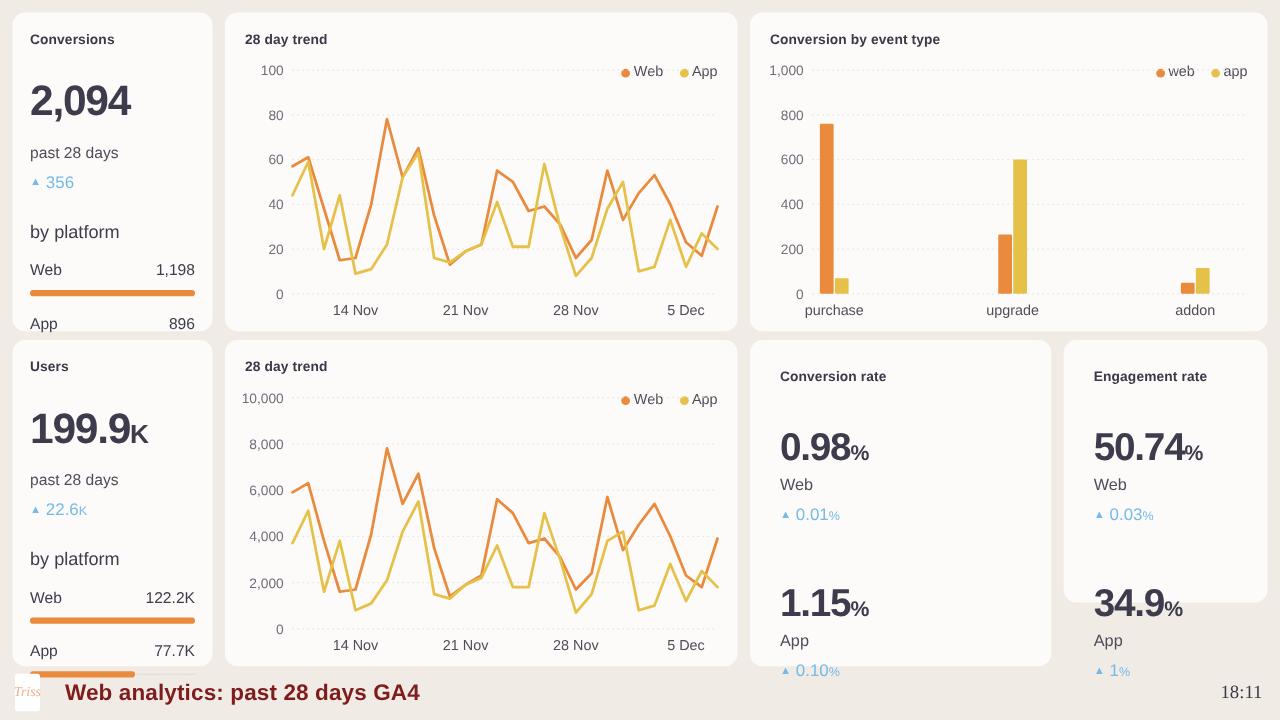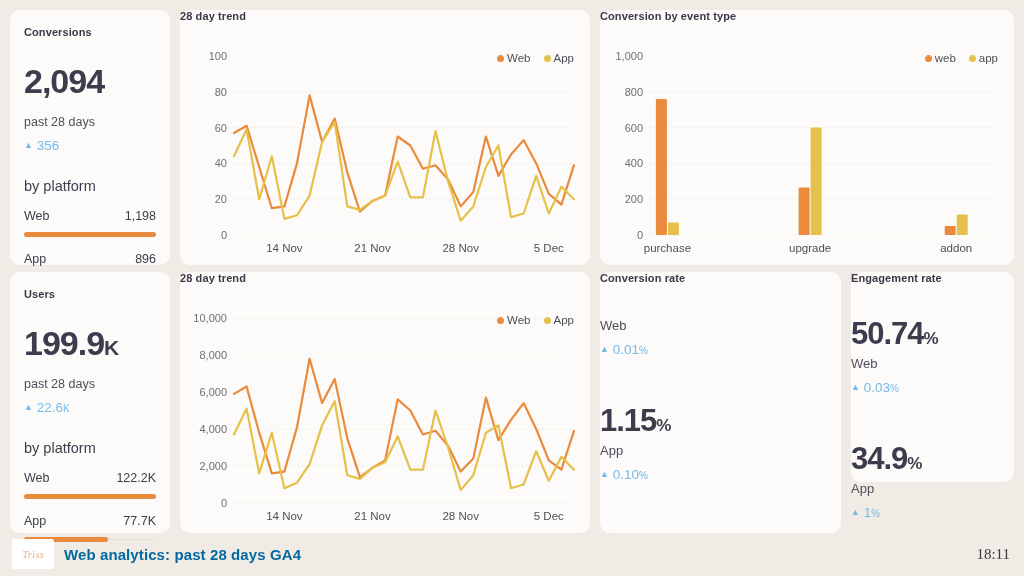--- a/index.html
+++ b/index.html
@@ -26,43 +26,43 @@
   .delta { margin-top:9px; font-size:13.5px; color:#74BAE8; }
   .delta .arrow { font-size:9px; vertical-align:2px; }
   .delta .suffix { font-size:10px; }
   .by-platform { margin-top:25px; font-size:14.5px; color:#3E3C4C; }
   .platform-row { margin-top:15px; display:flex; justify-content:space-between; font-size:12.5px; color:#3E3C4C; }
   .bar-track { margin-top:9px; position:relative; height:5px; }
   .bar-track::before { content:''; position:absolute; left:0; right:0; top:2px; border-top:1px dotted #D9D4CE; }
   .bar-fill { position:absolute; left:0; top:0; height:5px; border-radius:3px; background:#E98A3D; }
 
   
-  .chart-card { }
+  .chart-card { padding:16px; }
   .legend { position:absolute; top:42px; right:16px; display:flex; gap:13px; font-size:11.5px; color:#4E4C58; align-items:center; }
   .legend-item { display:flex; align-items:center; gap:3px; }
   .legend-dot { width:7px; height:7px; border-radius:50%; display:inline-block; }
   svg.chart { position:absolute; left:10px; top:38px; }
   .ytick { fill:#6F6D79; font-size:11px; }
   .xtick { fill:#504E5A; font-size:11.5px; }
   .grid { stroke:#E2DDD7; stroke-width:1; stroke-dasharray:1 3; }
 
   
-  .rate-card { padding:0; }
+  .rate-card { padding:24px; }
   .metric { }
   .metric-1 { margin-top:34px; }
   .metric-2 { margin-top:48px; }
   .rate-value { font-size:31px; font-weight:bold; letter-spacing:-1px; line-height:1; color:#3E3C4C; }
   .rate-value .unit { font-size:17px; letter-spacing:0; }
   .rate-label { margin-top:7px; font-size:13px; color:#4F4D5A; }
 
   
   .footer { position:absolute; left:0; right:0; bottom:0; height:44px; display:flex; align-items:center; padding:0 14px 0 12px; }
-  .logo-box { width:42px; height:30px; background:#FFFFFF; border-radius:2px; display:flex; align-items:center; justify-content:center; }
+  .logo-box { width:20px; height:30px; background:#FFFFFF; border-radius:2px; display:flex; align-items:center; justify-content:center; }
   .logo-text { font-family:"Liberation Serif", serif; font-style:italic; font-size:11px; color:#EFAE8B; }
-  .footer-title { margin-left:10px; font-size:15px; font-weight:bold; color:#0369a1; letter-spacing:.1px; }
+  .footer-title { margin-left:20px; font-size:18px; font-weight:bold; color:#7f1d1d; letter-spacing:.1px; }
   .footer-time { margin-left:auto; font-size:15px; color:#3B3946;font-family:Liberation Serif, serif; }
 
   
   #card-conversions { left:10px; top:10px;  width:160px; height:255px; }
   #card-trend-conversions { left:180px; top:10px; width:410px; height:255px; }
   #card-events { left:600px; top:10px; width:414px; height:255px; }
   #card-users { left:10px; top:272px; width:160px; height:261px; }
   #card-trend-users { left:180px; top:272px; width:410px; height:261px; }
   #card-conversion-rate { left:600px; top:272px; width:241px; height:261px; }
   #card-engagement-rate { left:851px; top:272px; width:163px; height:210px; }
@@ -215,20 +215,21 @@
       <text class="xtick" text-anchor="middle" x="270.7" y="210">28 Nov</text>
       <text class="xtick" text-anchor="middle" x="358.8" y="210">5 Dec</text>
       <polyline fill="none" stroke="#E98A3D" stroke-width="2.2" stroke-linejoin="round" stroke-linecap="round" points="44.0,83.9 56.6,76.5 69.2,122.7 81.8,163.4 94.4,161.6 107.0,117.2 119.6,48.7 132.1,93.1 144.7,69.0 157.3,128.3 169.9,167.1 182.5,157.8 195.1,150.4 207.7,89.4 220.3,100.5 232.9,124.5 245.5,120.8 258.1,135.7 270.7,161.6 283.3,148.6 295.9,87.6 308.4,130.1 321.0,109.8 333.6,93.1 346.2,119.0 358.8,150.4 371.4,159.7 384.0,120.8"></polyline>
       <polyline fill="none" stroke="#E5C14A" stroke-width="2.2" stroke-linejoin="round" stroke-linecap="round" points="44.0,124.5 56.6,98.6 69.2,163.4 81.8,122.7 94.4,178.2 107.0,172.7 119.6,154.2 132.1,115.3 144.7,91.2 157.3,165.3 169.9,168.9 182.5,157.8 195.1,152.3 207.7,126.4 220.3,159.7 232.9,159.7 245.5,100.5 258.1,137.5 270.7,180.1 283.3,165.3 295.9,122.7 308.4,115.3 321.0,178.2 333.6,174.5 346.2,141.2 358.8,170.8 371.4,146.8 384.0,159.7"></polyline>
     </svg>
 </div>
 
 <div class="card rate-card" id="card-conversion-rate">
   <div class="card-title">Conversion rate</div>
   <div class="metric metric-1">
+    <div class="rate-value"><span>0.98</span><span class="unit">%</span></div>
     <div class="rate-label">Web</div>
     <div class="delta"><span class="arrow">▲</span> <span>0.01</span><span class="suffix">%</span></div>
   </div>
   <div class="metric metric-2">
     <div class="rate-value"><span>1.15</span><span class="unit">%</span></div>
     <div class="rate-label">App</div>
     <div class="delta"><span class="arrow">▲</span> <span>0.10</span><span class="suffix">%</span></div>
   </div>
 </div>
 

